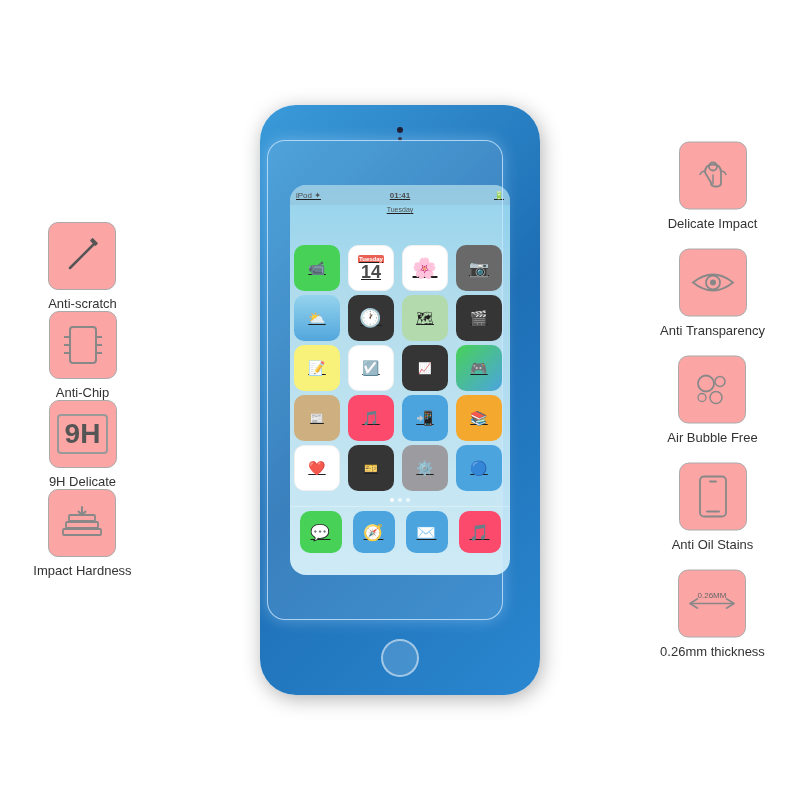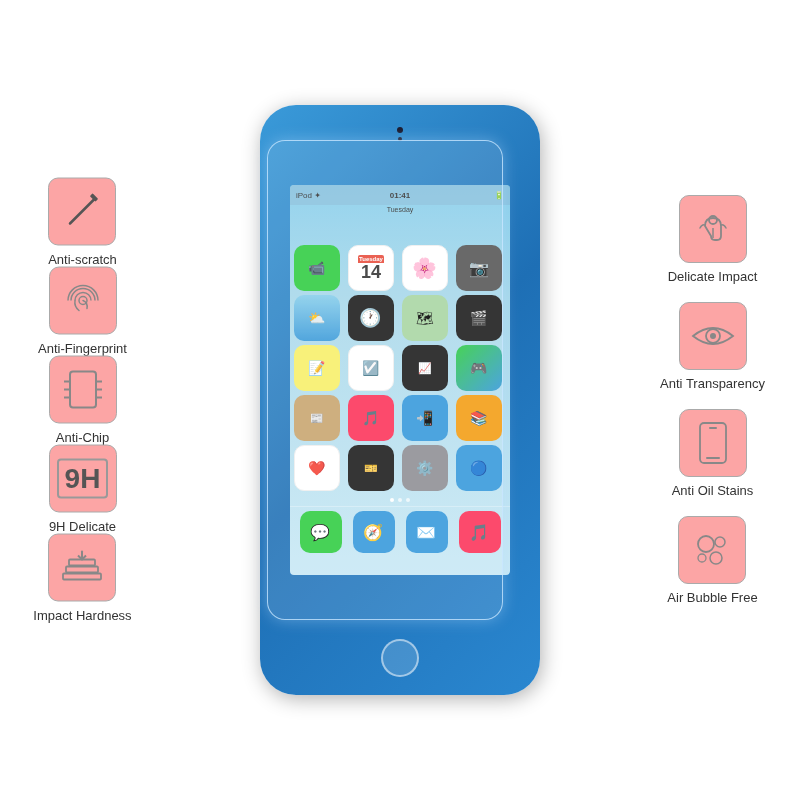--- a/index.html
+++ b/index.html
@@ -102,22 +102,23 @@
       overflow: hidden;
     }
 
     .screen-inner {
       position: absolute;
       left: 30px;
       top: 80px;
       width: 220px;
       height: 390px;
       background: linear-gradient(180deg, #87ceeb 0%, #a8d8ea 30%, #c8e8f5 100%);
-      border-radius: 4px;
+      border-radius: 16px;
       overflow: hidden;
+      text-decoration: underline;
     }
 
     
     .app-grid {
       display: grid;
       grid-template-columns: repeat(4, 1fr);
       gap: 4px;
       padding: 4px;
       margin-top: 28px;
     }
@@ -232,33 +233,20 @@
     <div class="feature-item">
       <div class="feature-box">
         <svg width="40" height="40" viewBox="0 0 40 40">
           <line x1="8" y1="32" x2="32" y2="8" stroke="#555" stroke-width="2.5" stroke-linecap="round"></line>
           <rect x="28" y="4" width="8" height="4" rx="1" fill="#555" transform="rotate(45 32 6)"></rect>
         </svg>
       </div>
       <span class="feature-label">Anti-scratch</span>
     </div>
 
-    <div class="feature-item">
-      <div class="feature-box">
-        <svg width="44" height="44" viewBox="0 0 44 44">
-          <circle cx="22" cy="22" r="4" fill="none" stroke="#888" stroke-width="1.5"></circle>
-          <path d="M 14 22 a 8 8 0 0 1 16 0" fill="none" stroke="#888" stroke-width="1.5"></path>
-          <path d="M 10 22 a 12 12 0 0 1 24 0" fill="none" stroke="#888" stroke-width="1.5"></path>
-          <path d="M 7 22 a 15 15 0 0 1 30 0" fill="none" stroke="#888" stroke-width="1.5"></path>
-          <path d="M 22 22 q 5 2 4 8" fill="none" stroke="#888" stroke-width="1.5" stroke-linecap="round"></path>
-          <path d="M 14 22 q -1 6 4 10" fill="none" stroke="#888" stroke-width="1.5" stroke-linecap="round"></path>
-        </svg>
-      </div>
-      <span class="feature-label">Anti-Fingerprint</span>
-    </div>
 
     <div class="feature-item">
       <div class="feature-box">
         <svg width="38" height="44" viewBox="0 0 38 44">
           <rect x="6" y="4" width="26" height="36" rx="3" fill="none" stroke="#888" stroke-width="2"></rect>
           <line x1="0" y1="14" x2="6" y2="14" stroke="#888" stroke-width="2"></line>
           <line x1="0" y1="22" x2="6" y2="22" stroke="#888" stroke-width="2"></line>
           <line x1="0" y1="30" x2="6" y2="30" stroke="#888" stroke-width="2"></line>
           <line x1="32" y1="14" x2="38" y2="14" stroke="#888" stroke-width="2"></line>
           <line x1="32" y1="22" x2="38" y2="22" stroke="#888" stroke-width="2"></line>
@@ -388,37 +376,51 @@
           <path d="M4 18 Q24 2 44 18 Q24 34 4 18z" fill="none" stroke="#888" stroke-width="1.8"></path>
           <circle cx="24" cy="18" r="7" fill="none" stroke="#888" stroke-width="1.8"></circle>
           <circle cx="24" cy="18" r="3" fill="#888"></circle>
         </svg>
       </div>
       <span class="feature-label">Anti Transparency</span>
     </div>
 
     <div class="feature-item">
       <div class="feature-box">
-        <svg width="34" height="44" viewBox="0 0 34 44">
-          <rect x="4" y="2" width="26" height="40" rx="4" fill="none" stroke="#888" stroke-width="1.8"></rect>
-          <line x1="11" y1="37" x2="23" y2="37" stroke="#888" stroke-width="2" stroke-linecap="round"></line>
-          <rect x="13" y="6" width="8" height="2" rx="1" fill="#888"></rect>
-        </svg>
-      </div>
-      <span class="feature-label">Anti Oil Stains</span>
-    </div>
-
-    <div class="feature-item">
-      <div class="feature-box">
         <svg width="44" height="44" viewBox="0 0 44 44">
           <circle cx="16" cy="16" r="8" fill="none" stroke="#888" stroke-width="1.8"></circle>
           <circle cx="30" cy="14" r="5" fill="none" stroke="#888" stroke-width="1.5"></circle>
           <circle cx="26" cy="30" r="6" fill="none" stroke="#888" stroke-width="1.5"></circle>
           <circle cx="12" cy="30" r="4" fill="none" stroke="#888" stroke-width="1.3"></circle>
         </svg>
       </div>
       <span class="feature-label">Air Bubble Free</span>
     </div>
 
+    <div class="feature-item">
+      <div class="feature-box">
+        <svg width="34" height="44" viewBox="0 0 34 44">
+          <rect x="4" y="2" width="26" height="40" rx="4" fill="none" stroke="#888" stroke-width="1.8"></rect>
+          <line x1="11" y1="37" x2="23" y2="37" stroke="#888" stroke-width="2" stroke-linecap="round"></line>
+          <rect x="13" y="6" width="8" height="2" rx="1" fill="#888"></rect>
+        </svg>
+      </div>
+      <span class="feature-label">Anti Oil Stains</span>
+    </div>
+
+    <div class="feature-item">
+      <div class="feature-box">
+        <svg width="52" height="40" viewBox="0 0 52 40">
+
+          <line x1="4" y1="20" x2="48" y2="20" stroke="#888" stroke-width="1.5"></line>
+
+          <polyline points="12,15 4,20 12,25" fill="none" stroke="#888" stroke-width="1.5" stroke-linejoin="round"></polyline>
+
+          <polyline points="40,15 48,20 40,25" fill="none" stroke="#888" stroke-width="1.5" stroke-linejoin="round"></polyline>
+          <text x="26" y="14" text-anchor="middle" font-size="8" fill="#666">0.26MM</text>
+        </svg>
+      </div>
+      <span class="feature-label">0.26mm thickness</span>
+    </div>
 
   </div>
 
 </div>
 
 </body></html>

